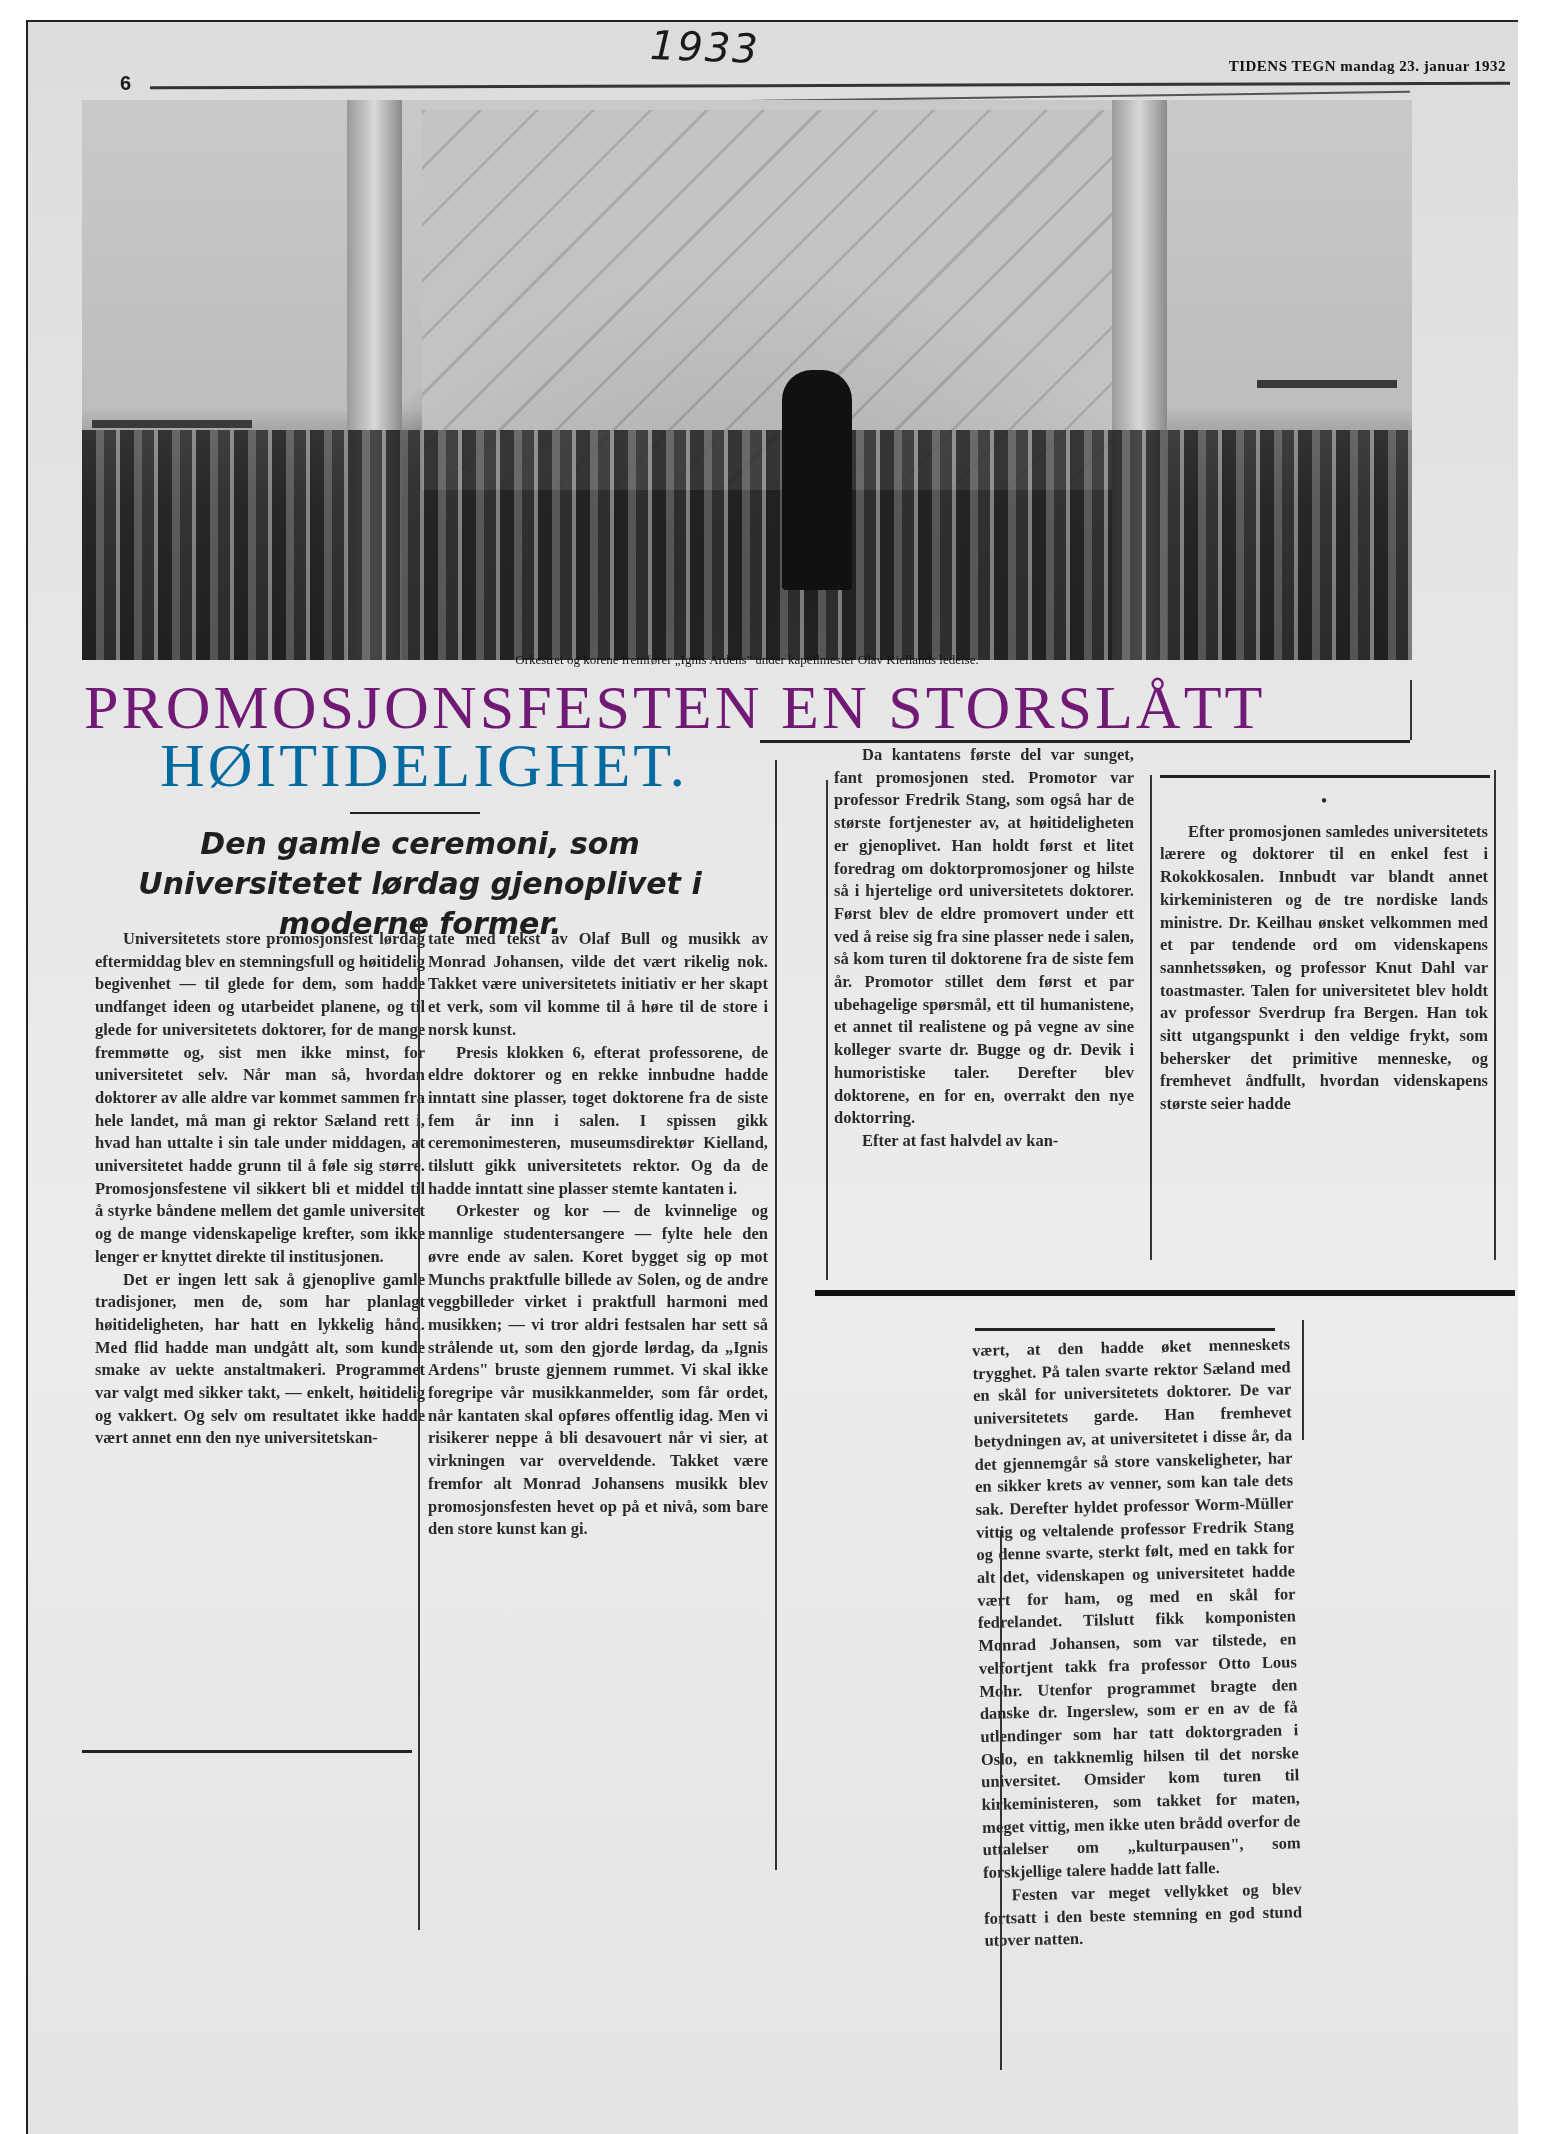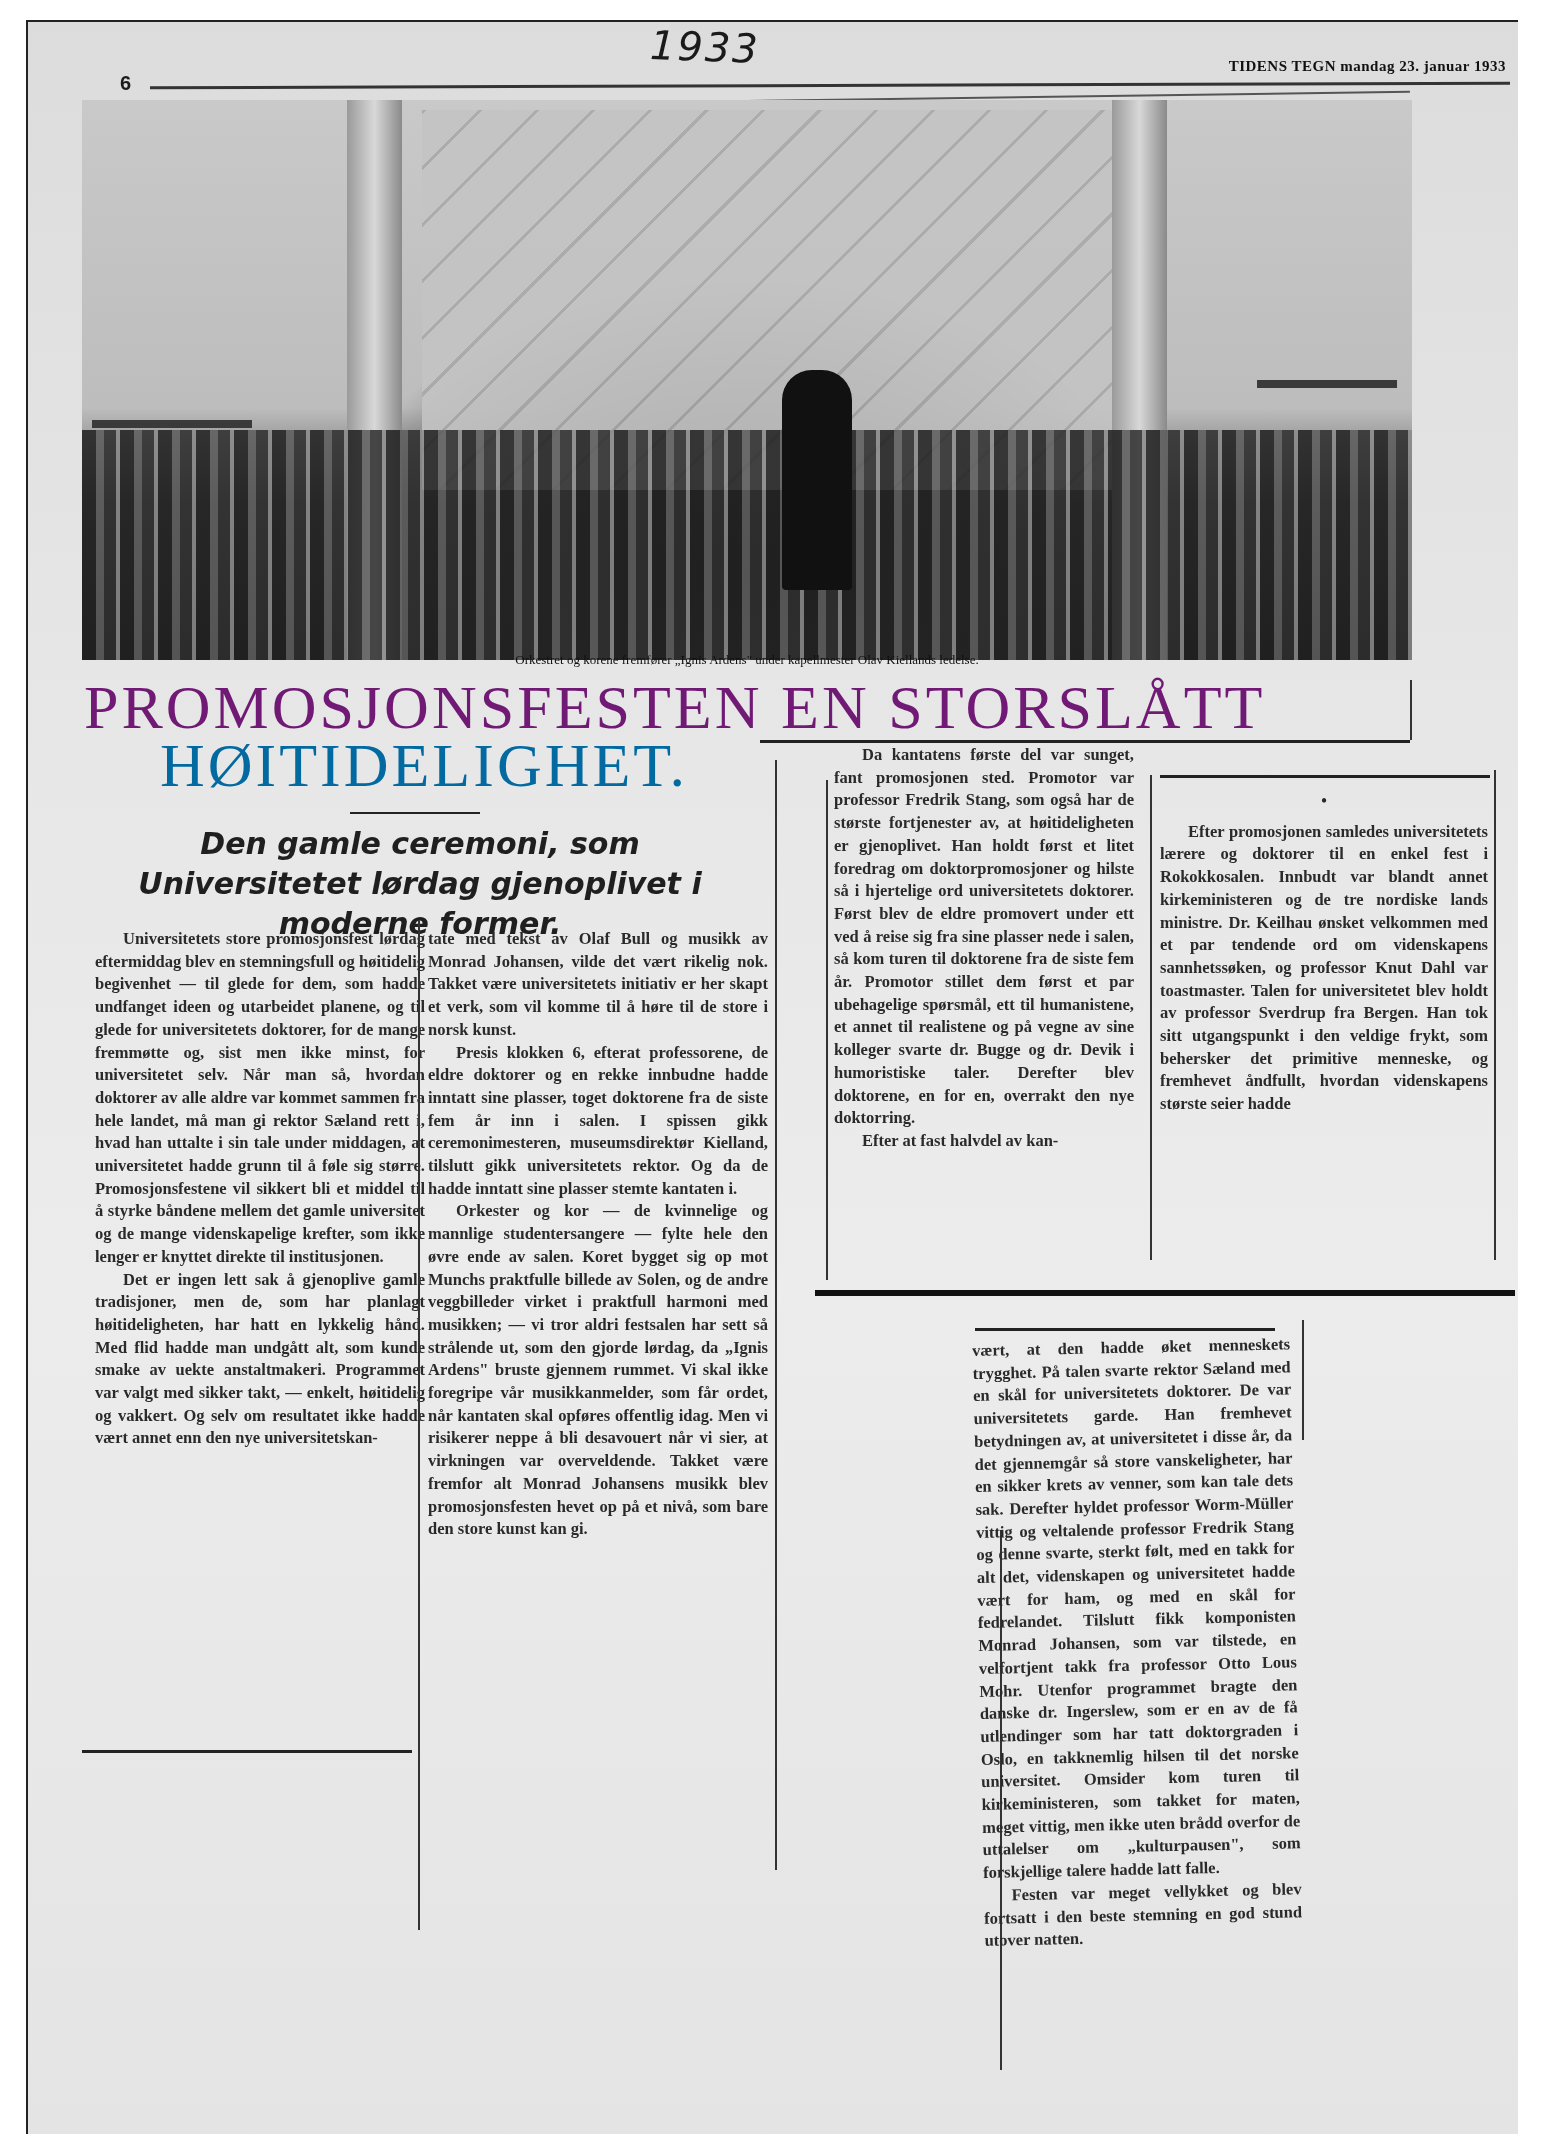--- a/index.html
+++ b/index.html
@@ -58,21 +58,21 @@
   .thickrule { position:absolute; height:6px; background:#111; }
   .thinrule { position:absolute; height:3px; background:#222; }
 </style>
 </head>
 <body>
 
 <div class="page"></div>
 
 <div class="handwritten">1933</div>
 <div class="pageno">6</div>
-<div class="masthead">TIDENS TEGN mandag 23. januar 1933</div>
+<div class="masthead">TIDENS TEGN mandag 23. januar 1932</div>
 <div class="toprule"></div>
 <div class="toprule2"></div>
 
 <div class="photo" title="Orchestra and choir performing in a hall with large murals">
   <div class="mural"></div>
   <div class="pillar" style="left:265px"></div>
   <div class="pillar" style="left:1030px"></div>
   <div class="stripe" style="left:10px; top:320px; width:160px;"></div>
   <div class="stripe" style="left:1175px; top:280px; width:140px;"></div>
   <div class="crowd"></div>

